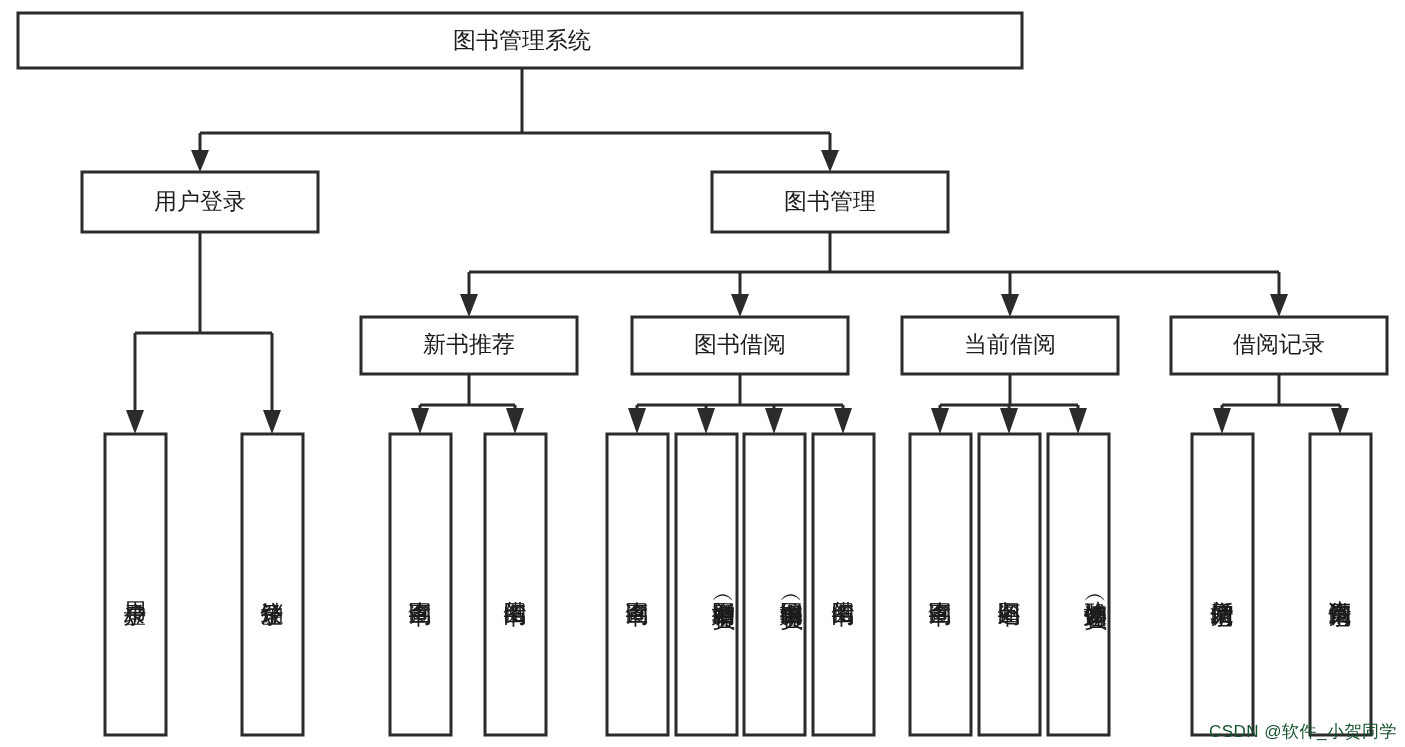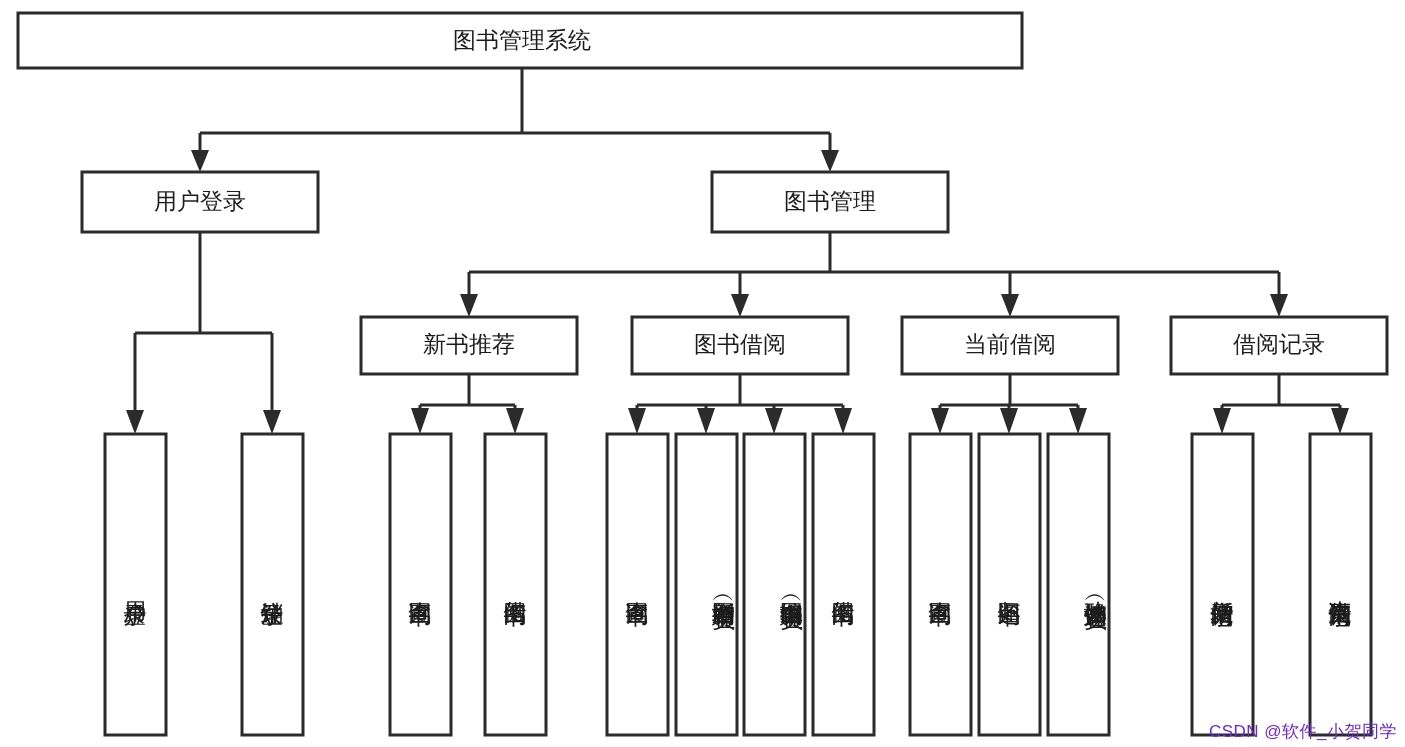--- a/index.html
+++ b/index.html
@@ -61,21 +61,21 @@
     white-space: nowrap;
     text-align: center;
     pointer-events: none;
   }
   .watermark {
     position: absolute;
     right: 8px;
     bottom: 4px;
     font-family: "Liberation Sans", "DejaVu Sans", sans-serif;
     font-size: 17px;
-    color: #6d28d9;
+    color: #14532d;
     letter-spacing: 0.5px;
     white-space: nowrap;
   }
 </style>
 </head>
 <body>
 
 <div id="diagram-root">
 
   <svg id="diagram-svg" width="1405" height="747" viewBox="0 0 1405 747">

